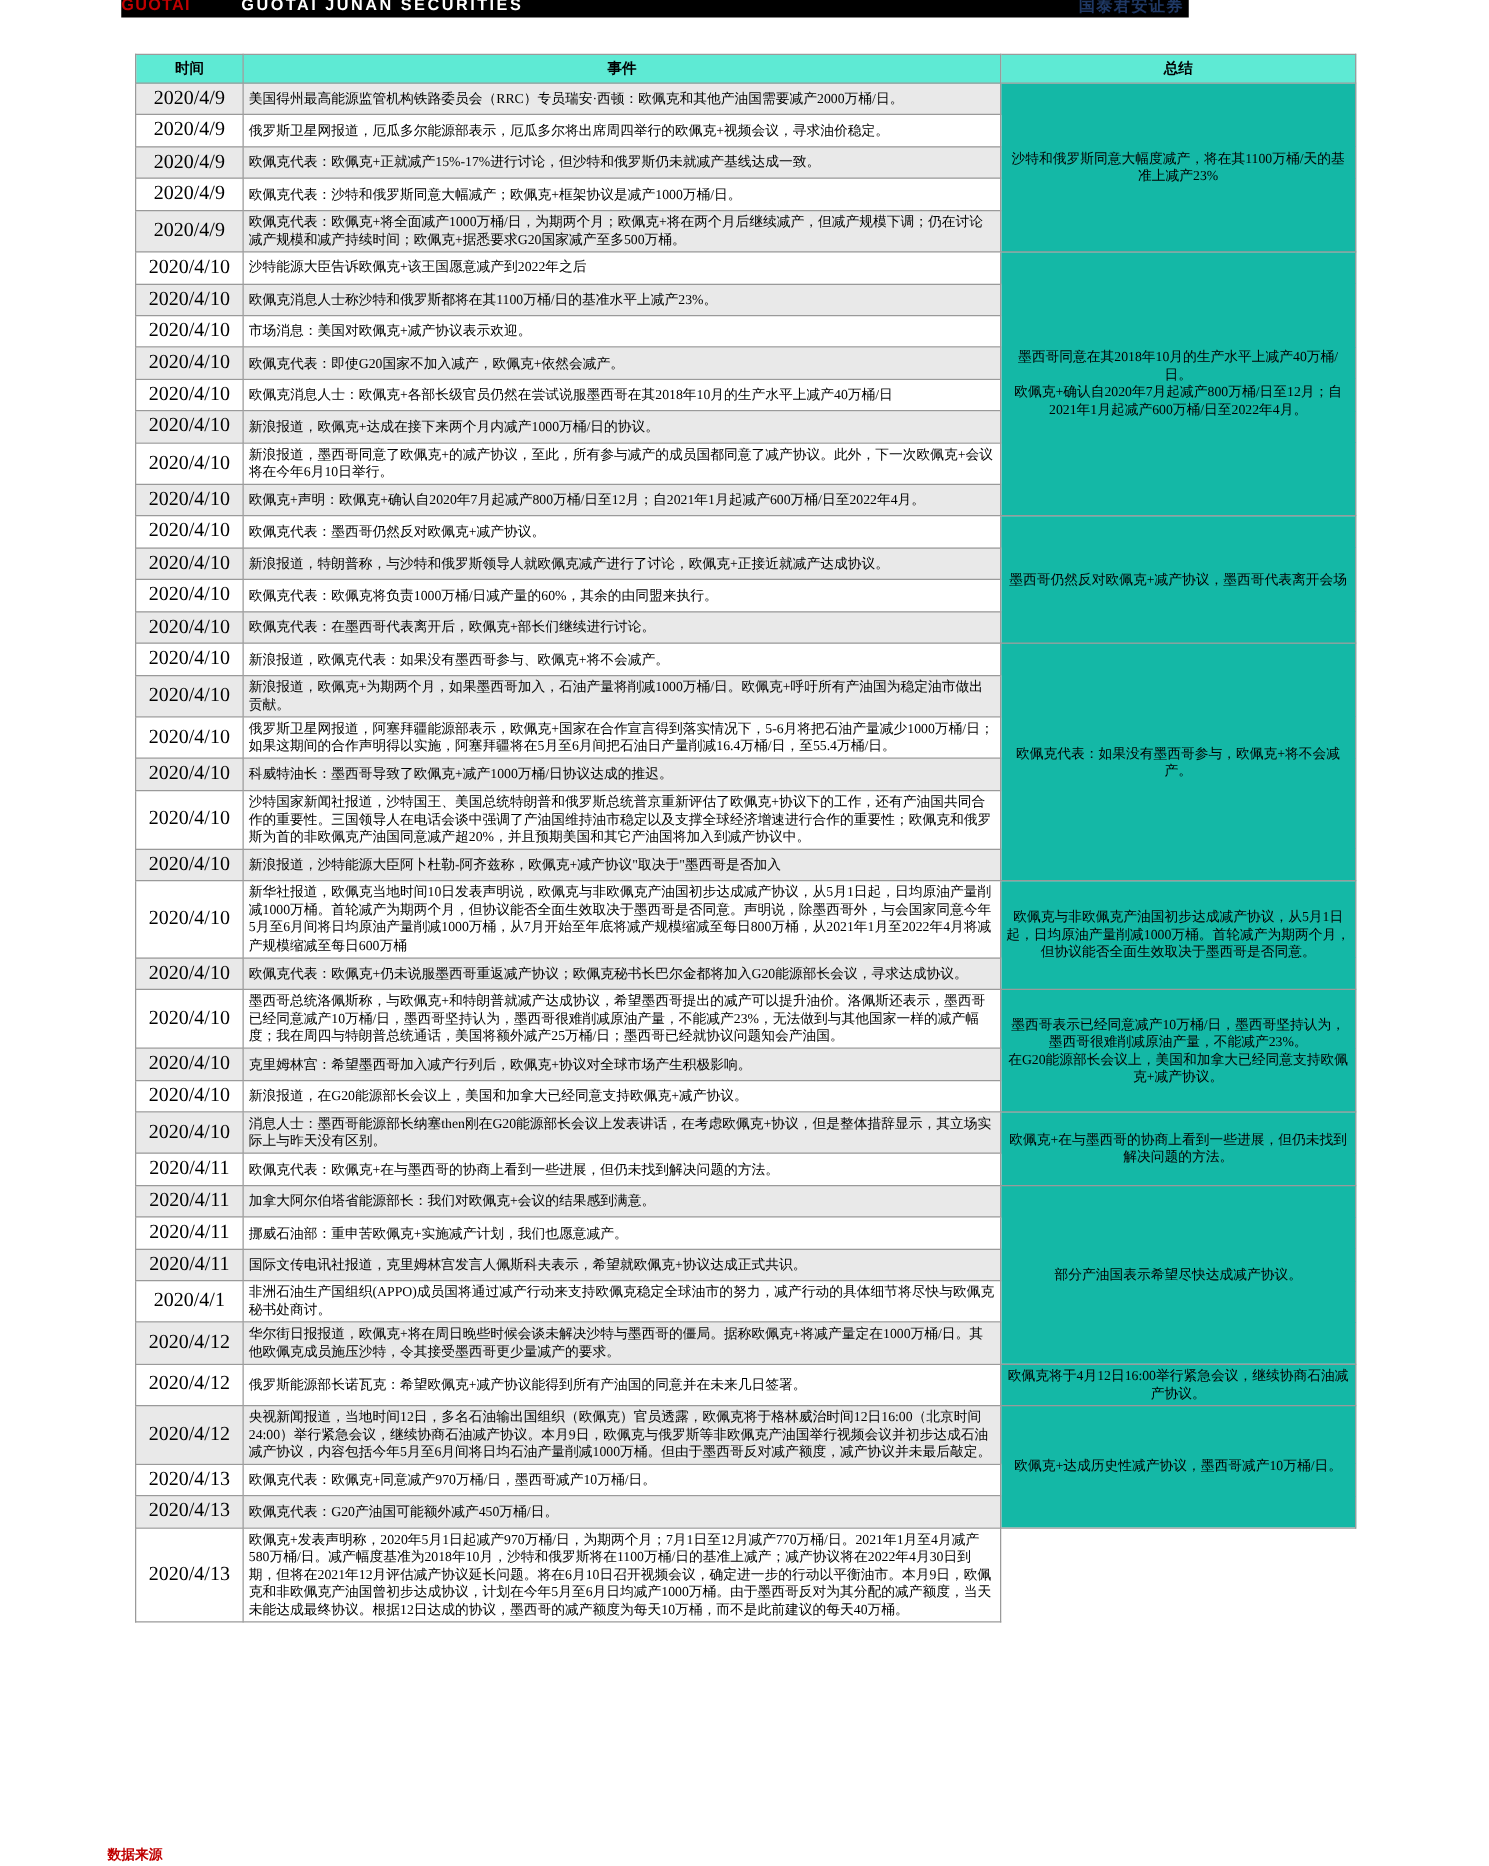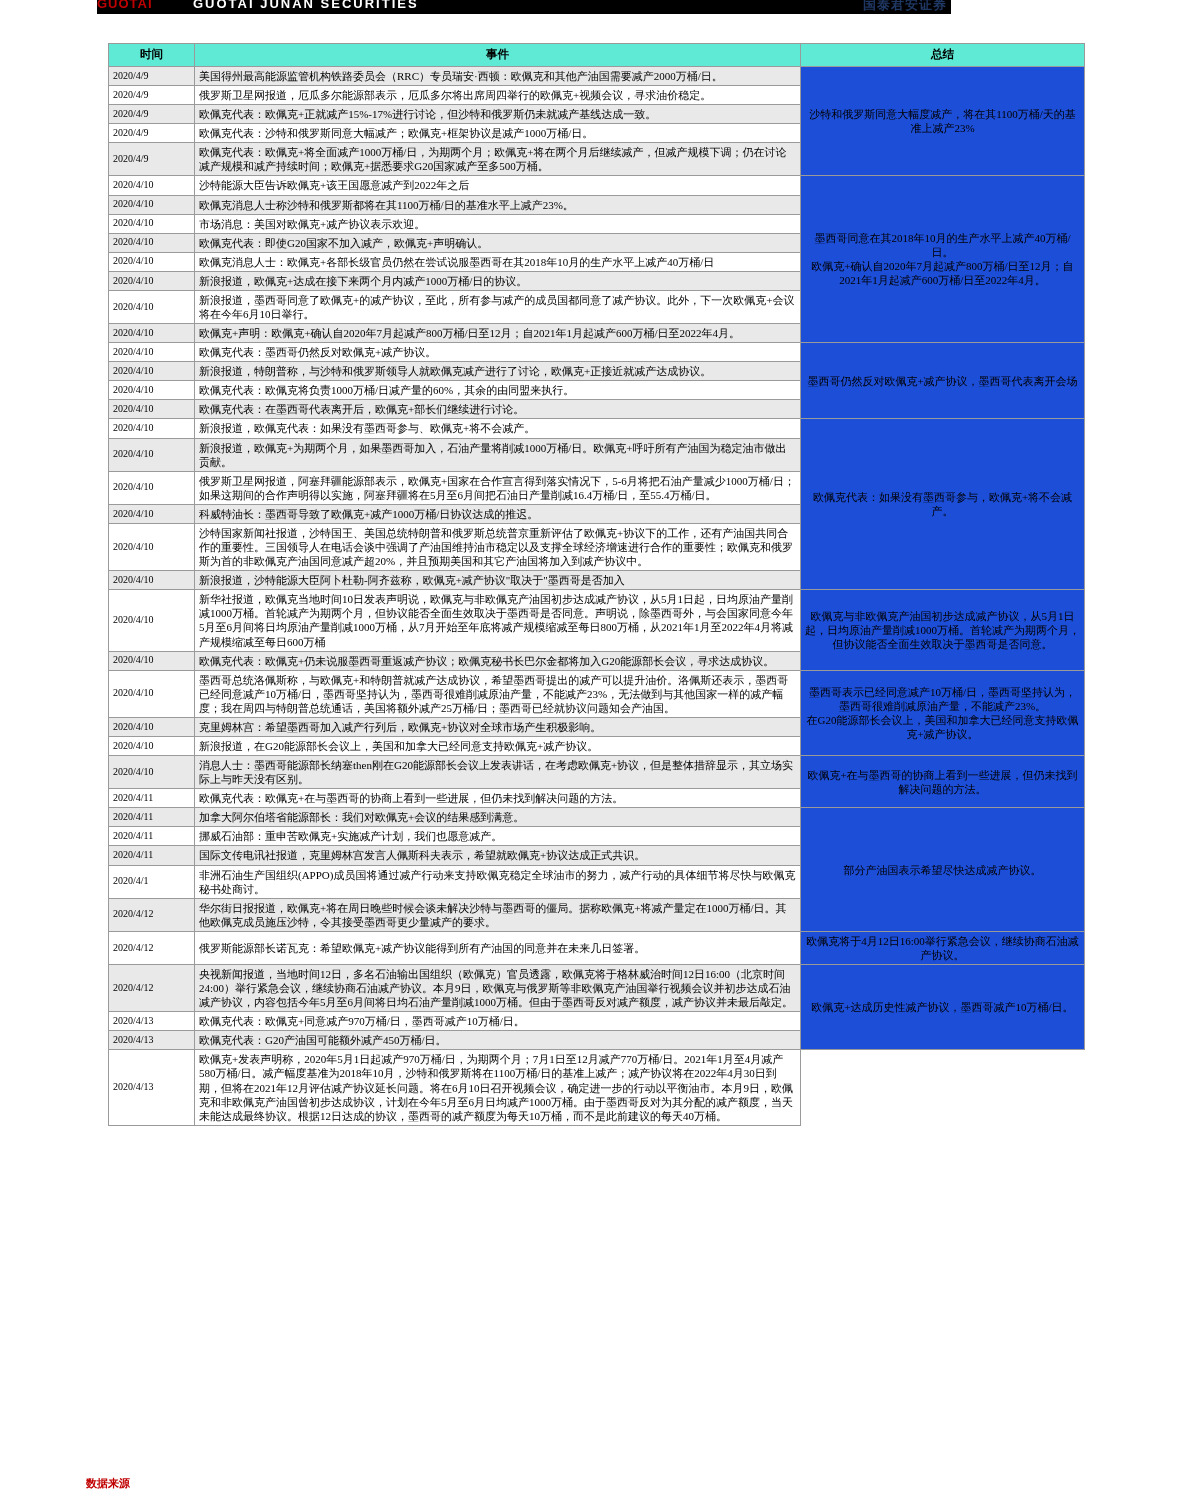--- a/index.html
+++ b/index.html
@@ -64,32 +64,32 @@
     font-weight:bold;
     text-align:center;
     font-size:11.6px;
     height:18px;
   }
   col.c-date{width:86px;}
   col.c-event{width:606px;}
   col.c-sum{width:284px;}
 
   td.date{
-    text-align:left;
-    font-size:10px;
+    text-align:center;
+    font-size:16px;
     white-space:nowrap;
   }
   td.event{
     text-align:left;
     font-size:11px;
   }
   td.summary{
     text-align:center;
     font-size:11px;
-    background:#1d4ed8;
+    background:#14b8a6;
     vertical-align:middle;
   }
   tr.odd td.date, tr.odd td.event{background:#e9e9e9;}
   tr.even td.date, tr.even td.event{background:#ffffff;}
 </style>
 </head>
 <body>
 
 <div class="topbar">
   <span class="brand">GUOTAI</span>
@@ -140,21 +140,21 @@
       <tr class="odd">
         <td class="date">2020/4/10</td>
         <td class="event">欧佩克消息人士称沙特和俄罗斯都将在其1100万桶/日的基准水平上减产23%。</td>
       </tr>
       <tr class="even">
         <td class="date">2020/4/10</td>
         <td class="event">市场消息：美国对欧佩克+减产协议表示欢迎。</td>
       </tr>
       <tr class="odd">
         <td class="date">2020/4/10</td>
-        <td class="event">欧佩克代表：即使G20国家不加入减产，欧佩克+声明确认。</td>
+        <td class="event">欧佩克代表：即使G20国家不加入减产，欧佩克+依然会减产。</td>
       </tr>
       <tr class="even">
         <td class="date">2020/4/10</td>
         <td class="event">欧佩克消息人士：欧佩克+各部长级官员仍然在尝试说服墨西哥在其2018年10月的生产水平上减产40万桶/日</td>
       </tr>
       <tr class="odd">
         <td class="date">2020/4/10</td>
         <td class="event">新浪报道，欧佩克+达成在接下来两个月内减产1000万桶/日的协议。</td>
       </tr>
       <tr class="even">

